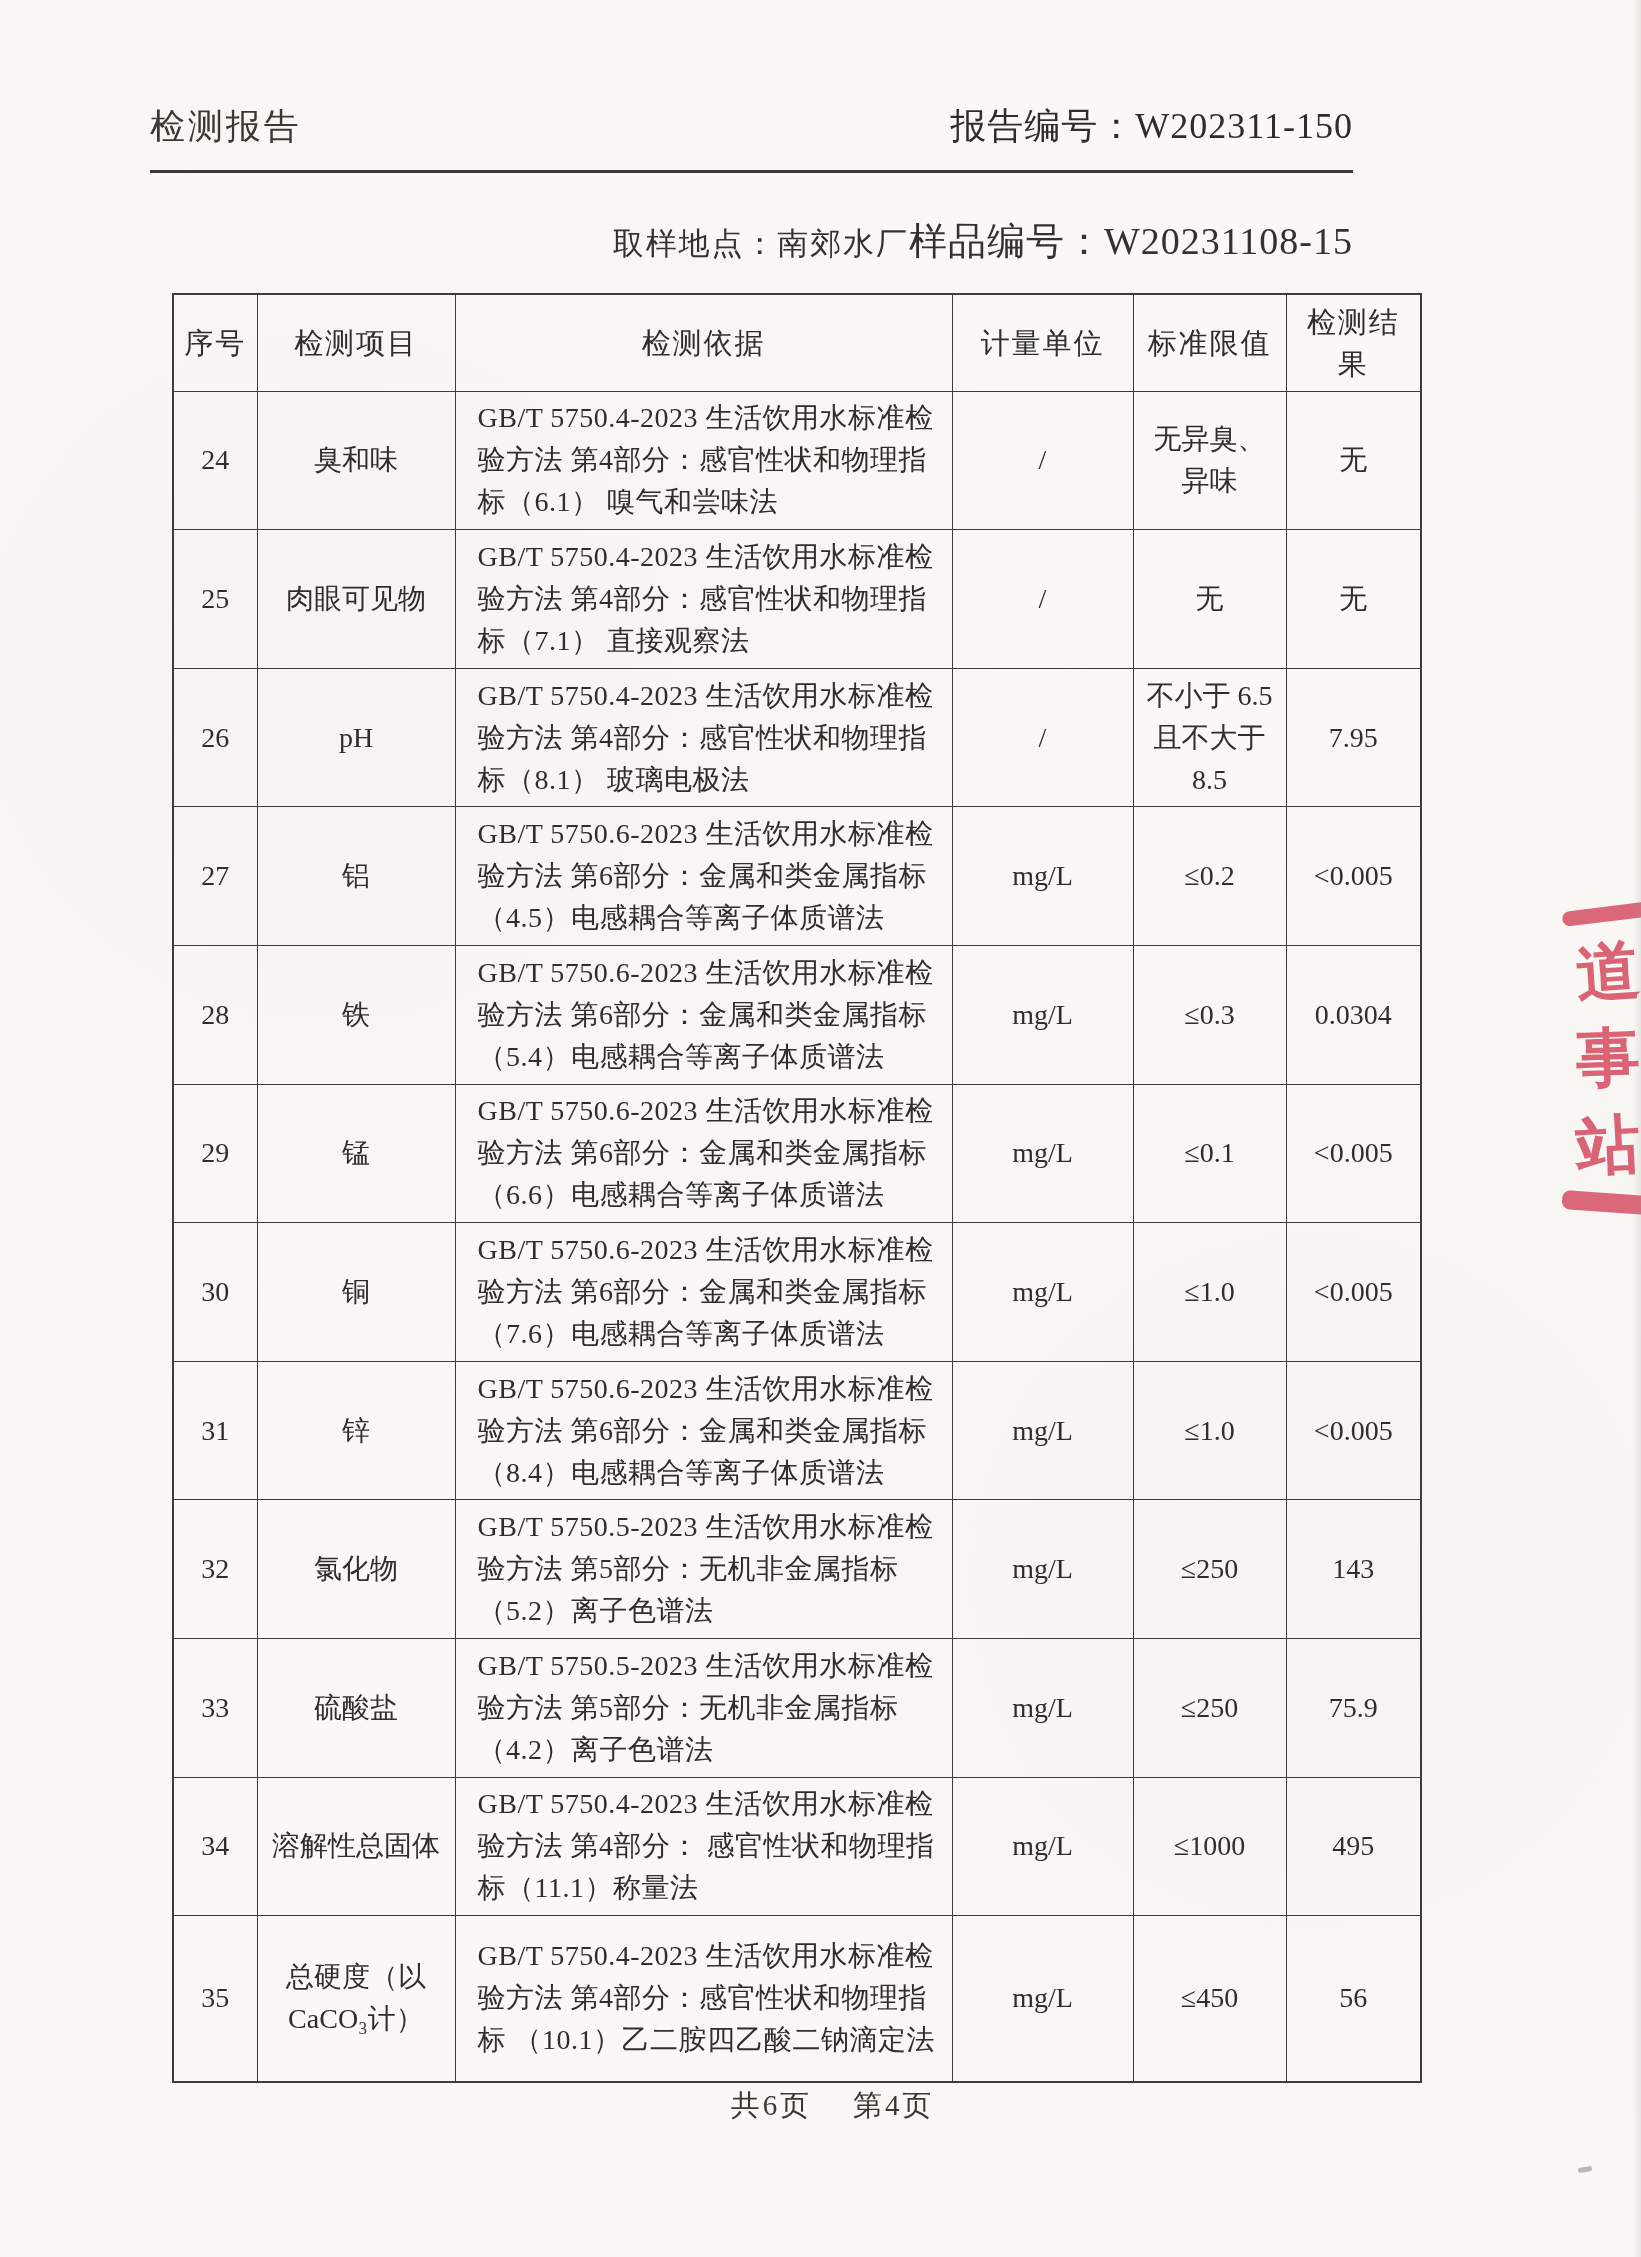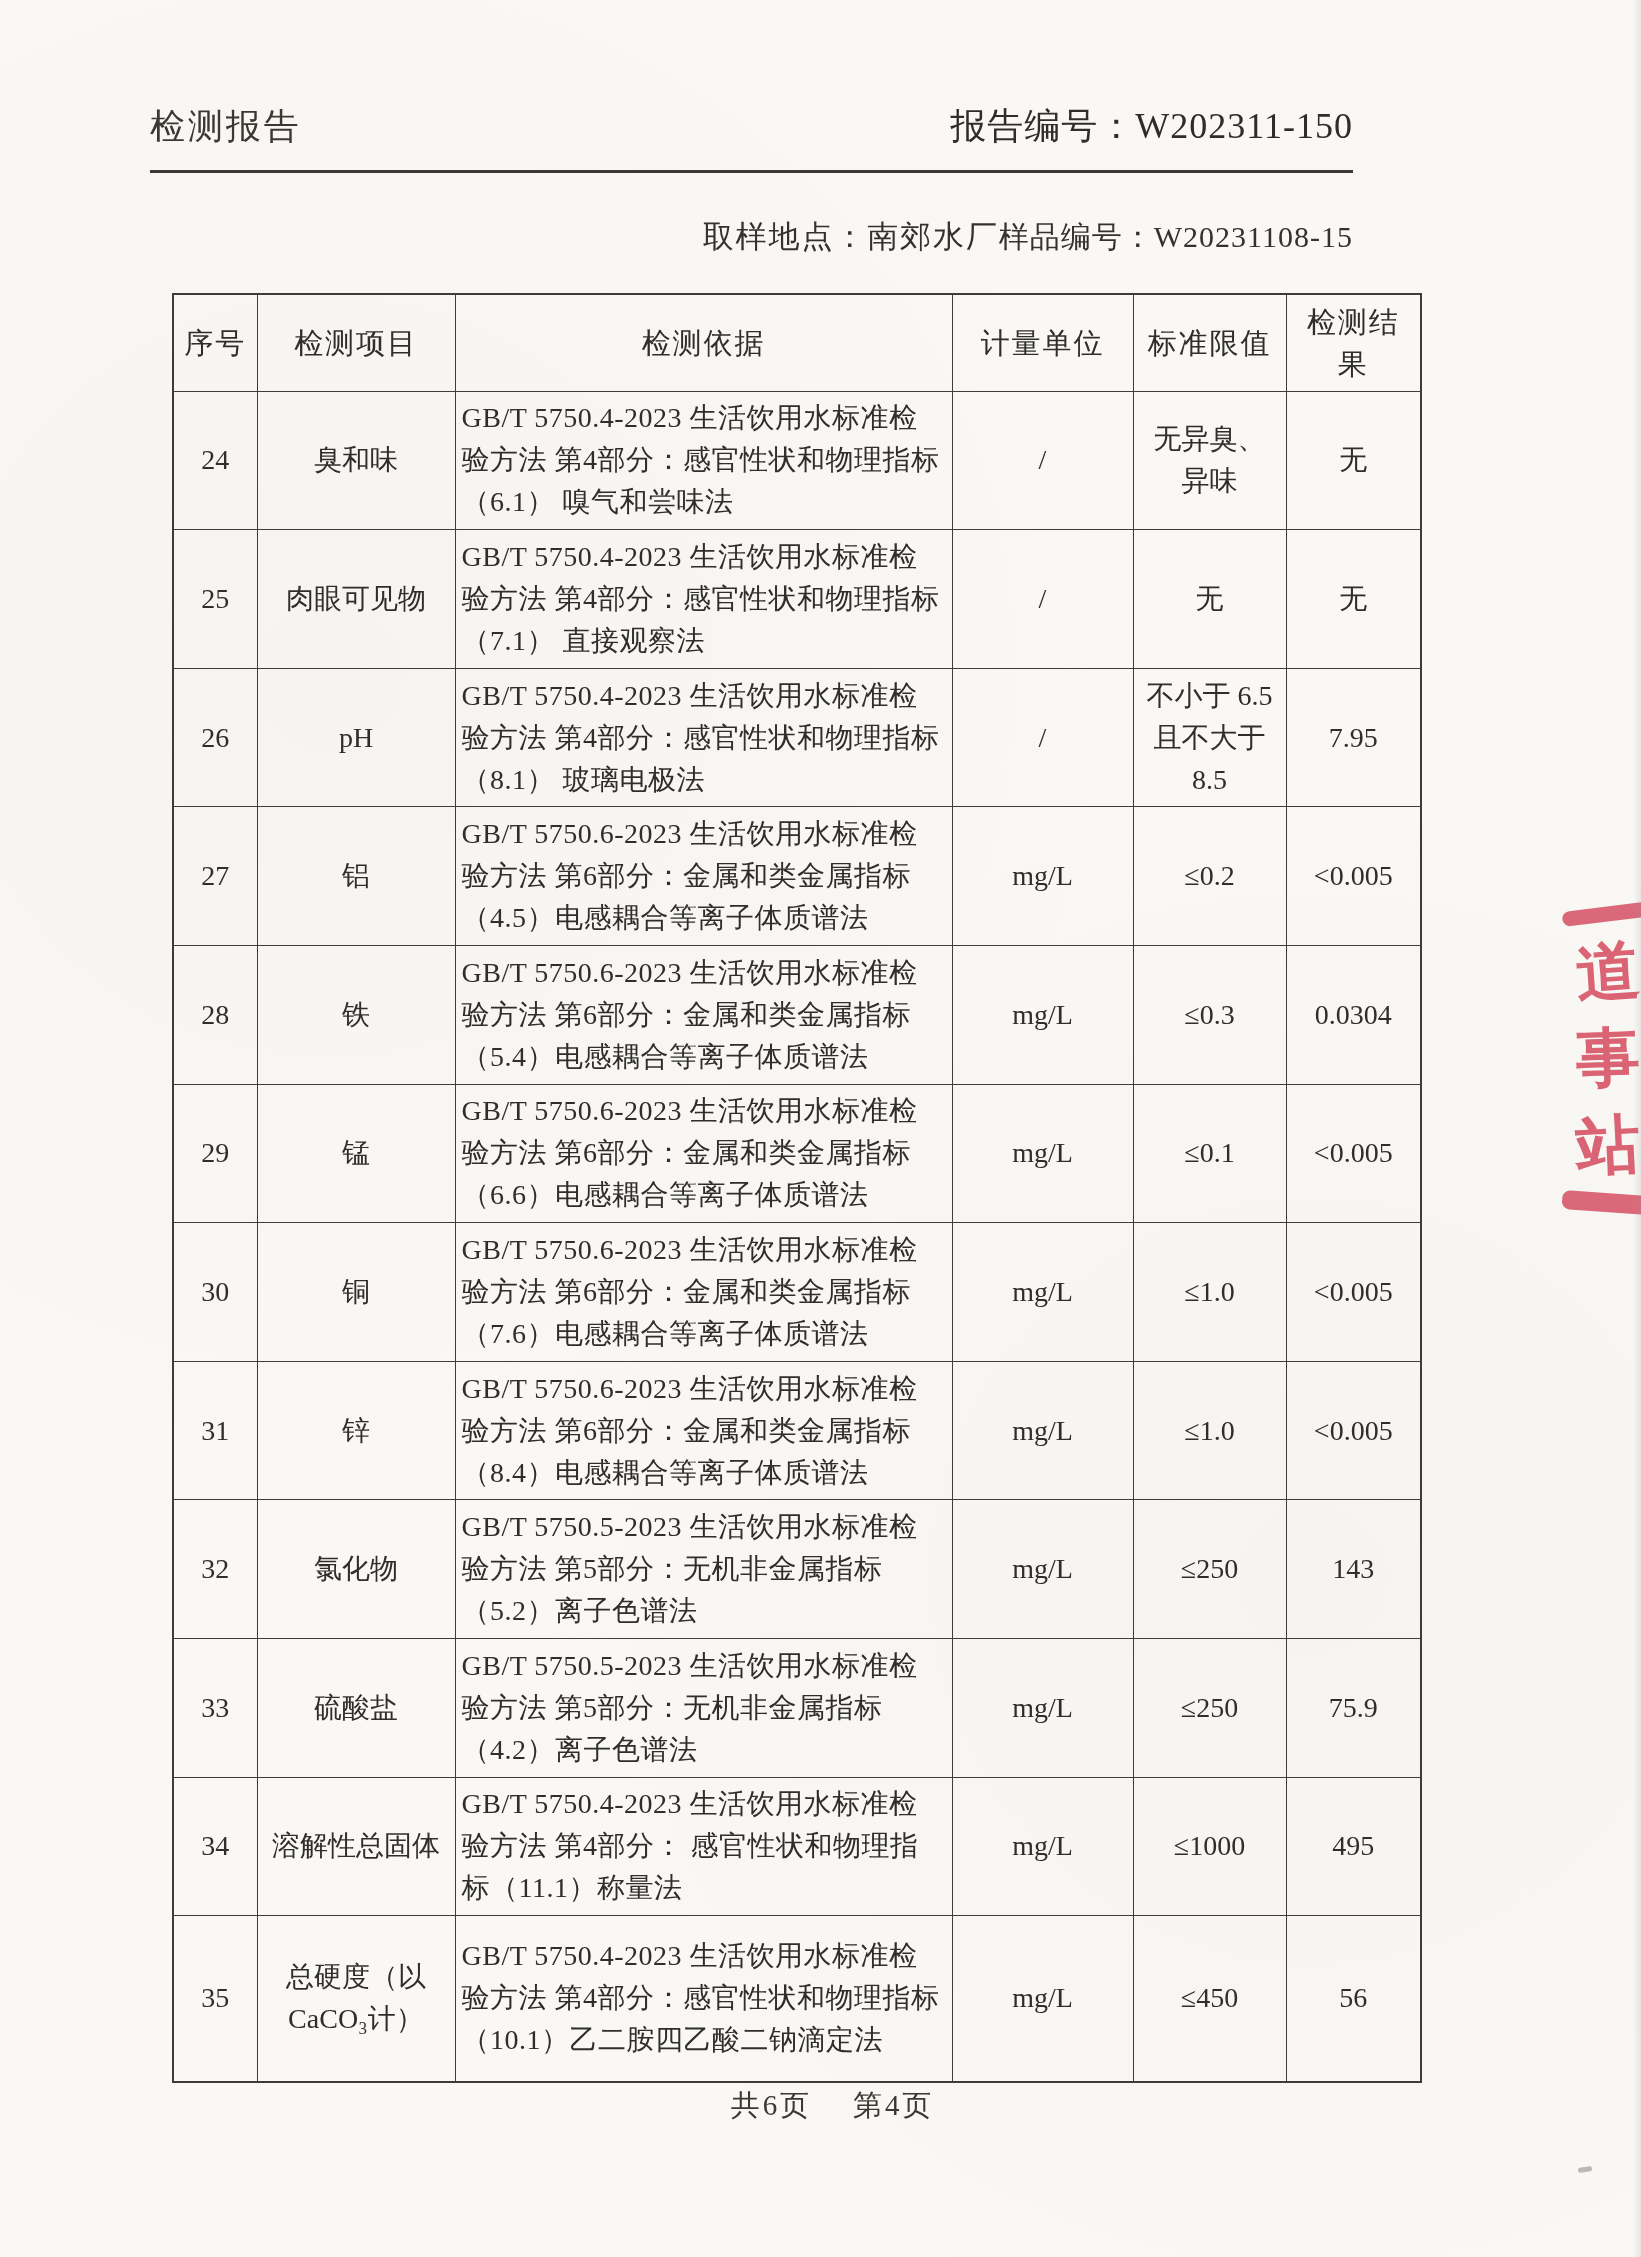--- a/index.html
+++ b/index.html
@@ -29,41 +29,41 @@
   .report-no{ font-size:36px; letter-spacing:1px; color:#2f2d29;text-align:right; }
   .rule{
     position:absolute; left:150px; top:170px; width:1203px; height:2.9px;
     background:#3b3a36;
   }
   .sub-info{
     position:absolute; left:150px; top:216px; width:1203px;
     display:flex; justify-content:flex-end; align-items:baseline;
   }
   .sampling{ font-size:31px; letter-spacing:1.9px; }
-  .sample-no{ font-size:30px; letter-spacing:1px; }
+  .sample-no{ font-size:38px; letter-spacing:1px; }
 
   table.report{
     position:absolute; left:172px; top:293px;
     border-collapse:collapse; table-layout:fixed;
     width:1247px;
     font-size:28px; color:#2f2e2a;
   }
   table.report th, table.report td{
     border:1.9px solid #3d3c38;
     text-align:center; vertical-align:middle;
     padding:5.8px 9.7px;
     line-height:42px;
   }
   table.report{ border:2.9px solid #3d3c38; }
   table.report thead tr{ height:82px; }
   table.report thead th{ font-weight:normal; font-size:29px; letter-spacing:1.9px; }
   table.report tbody tr{ height:129px; }
   table.report tbody tr:last-child{ height:166px; }
   table.report td.method{
-    text-align:left; padding-left:6px; padding-right:11.6px;
+    text-align:left; padding-left:22px; padding-right:11.6px;
     letter-spacing:0.5px;
   }
   .footer{
     position:absolute; left:12px; top:2086px; width:1641px;
     display:flex; justify-content:center; gap:41px;
     font-size:29px; color:#3a3833; letter-spacing:2.9px;
   }
   
   .stamp{ position:absolute; left:1545px; top:893px; width:97px; height:333px; pointer-events:none; }
   .stamp-bar{ position:absolute; left:17.4px; width:116px; height:15.4px;

